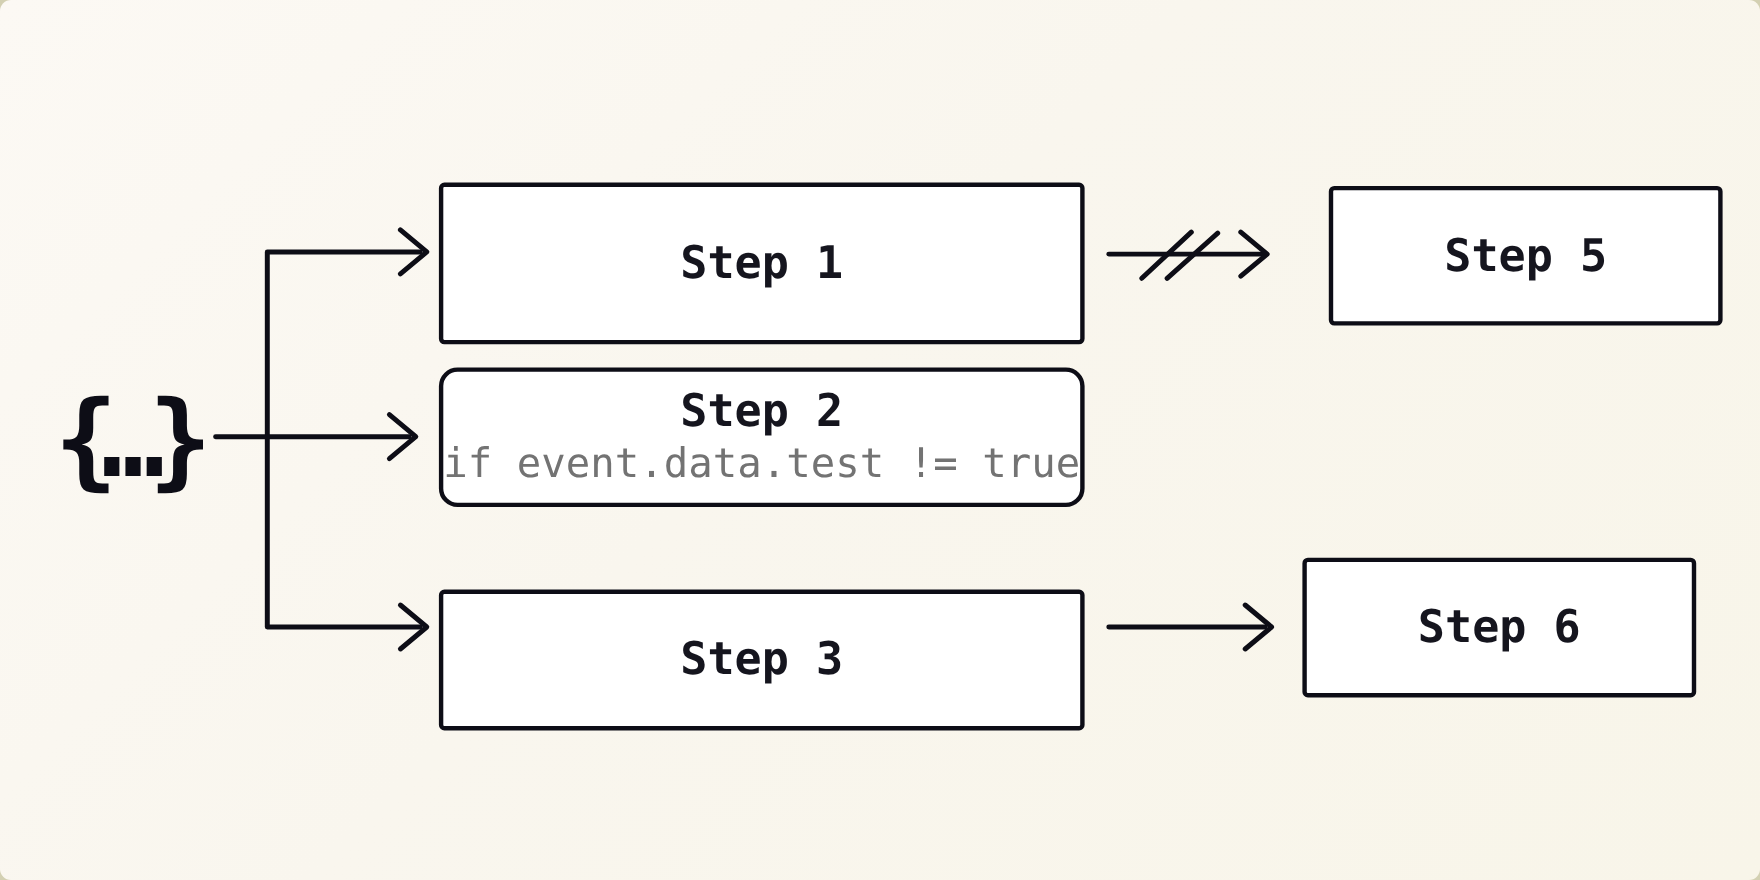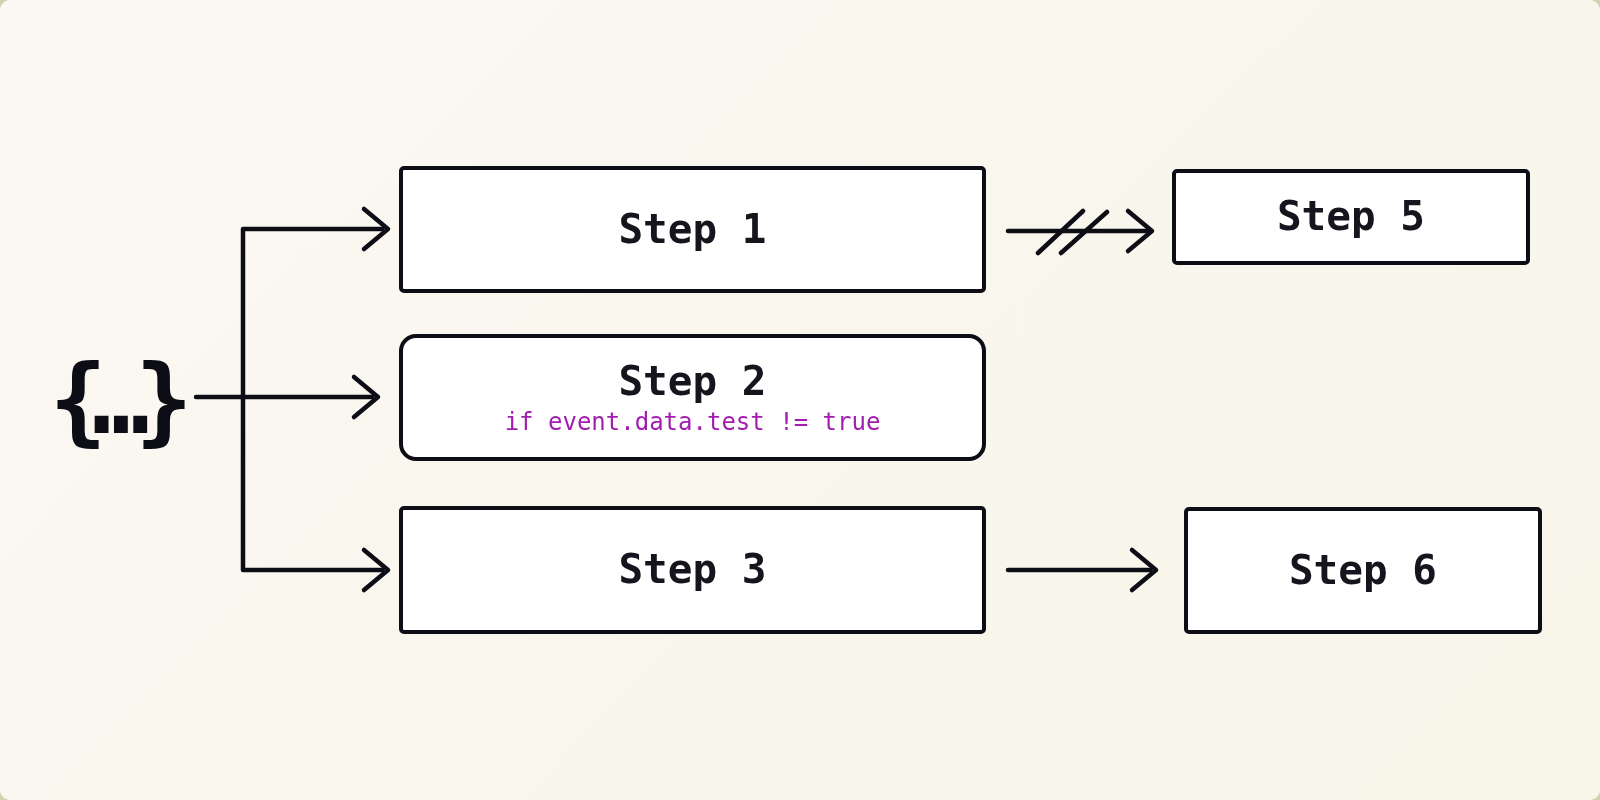--- a/index.html
+++ b/index.html
@@ -42,30 +42,30 @@
   }
   .node .label {
     font-weight: 700;
     font-size: 41px;
     line-height: 1.1;
     color: #15151e;
     white-space: pre;
   }
   .node .condition {
     font-weight: 400;
-    font-size: 24px;
+    font-size: 37px;
     line-height: 1.2;
     margin-top: 4px;
-    color: #a21caf;
+    color: #737373;
     white-space: pre;
   }
-  #node-step-1 { left: 399px; top: 166px; width: 587px; height: 127px; }
+  #node-step-1 { left: 399px; top: 166px; width: 587px; height: 147px; }
   #node-step-2 { left: 399px; top: 334px; width: 587px; height: 127px; border-radius: 17px; }
-  #node-step-3 { left: 399px; top: 506px; width: 587px; height: 128px; }
-  #node-step-5 { left: 1172px; top: 169px; width: 358px; height: 96px; }
+  #node-step-3 { left: 399px; top: 536px; width: 587px; height: 128px; }
+  #node-step-5 { left: 1208px; top: 169px; width: 358px; height: 127px; }
   #node-step-6 { left: 1172px; top: 507px; width: 358px; height: 127px; margin-left: 12px; }
   .source-glyph {
     position: absolute;
     left: 121px;
     top: 400px;
     transform: translate(-50%, -50%);
     display: flex;
     align-items: center;
     font-weight: 700;
     font-size: 96px;

